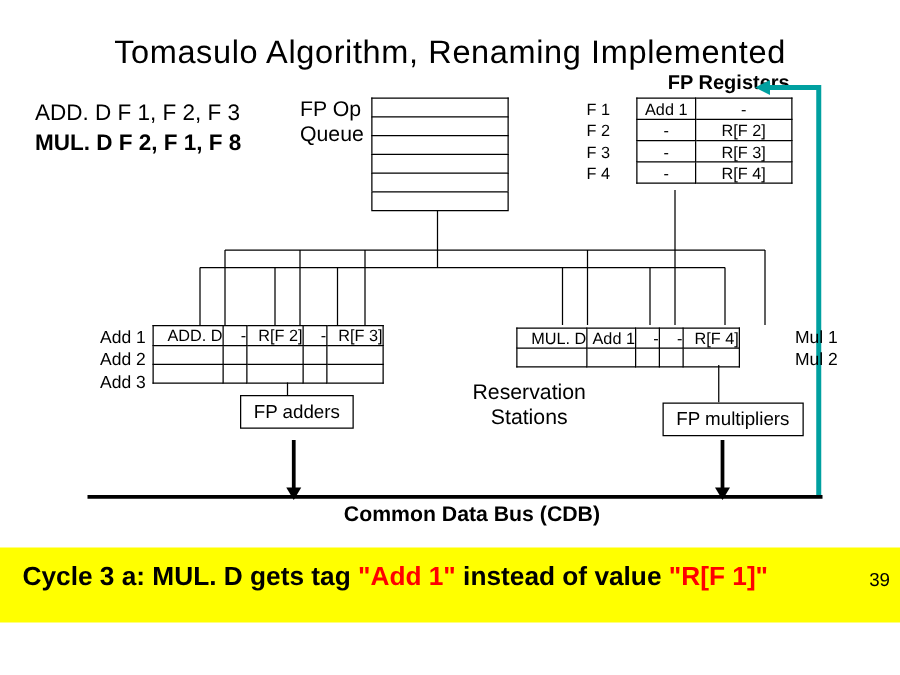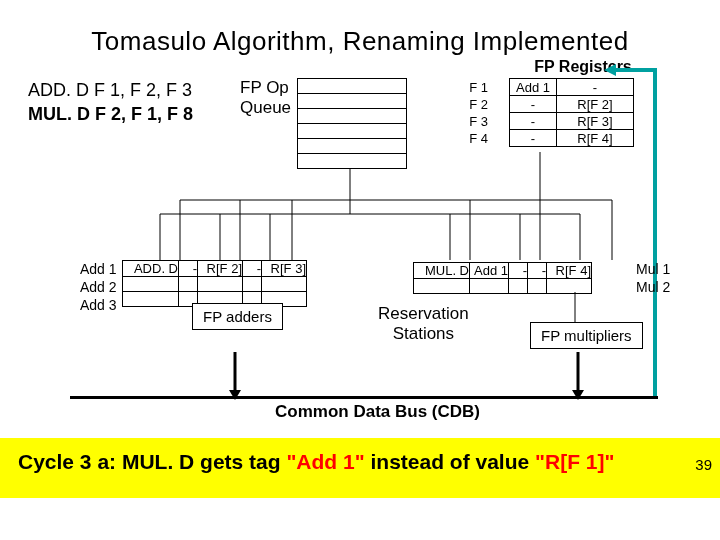--- a/index.html
+++ b/index.html
@@ -22,21 +22,21 @@
   .mul-label{position:absolute;left:636px;top:260px;font-size:14px;line-height:1.3}
   .mul-tbl{position:absolute;left:413px;top:262px}
   table.rs{border-collapse:collapse}
   table.rs td{border:1px solid #000;font-size:13px;height:14px;text-align:right;padding:0}
   .rs .op{width:55px}
   .rs .tag{width:18px}
   .rs .val{width:44px}
   .rs .val2{width:38px}
   .res-stat{position:absolute;left:378px;top:304px;font-size:17px;text-align:center;line-height:1.2}
   .fu-box{position:absolute;border:1px solid #000;background:#fff;font-size:15px;text-align:center;padding:4px 10px}
-  .fu-add{left:192px;top:303px}
+  .fu-add{left:192px;top:316px}
   .fu-mul{left:530px;top:322px}
   .cdb-line{position:absolute;background:#000;height:3px}
   .cdb-lbl{position:absolute;left:260px;top:402px;font-size:17px;font-weight:bold;width:220px;text-align:right}
   .yellow{position:absolute;left:0;top:438px;width:720px;height:60px;background:#ffff00}
   .cycle{position:absolute;left:18px;top:450px;font-size:21px;font-weight:bold}
   .cycle .red{color:#ff0000}
   .pnum{position:absolute;right:8px;top:456px;font-size:15px}
   svg.arrows{position:absolute;left:0;top:0;width:720px;height:540px;pointer-events:none}
   .teal{stroke:#00a0a0;stroke-width:4;fill:none}
 </style>

